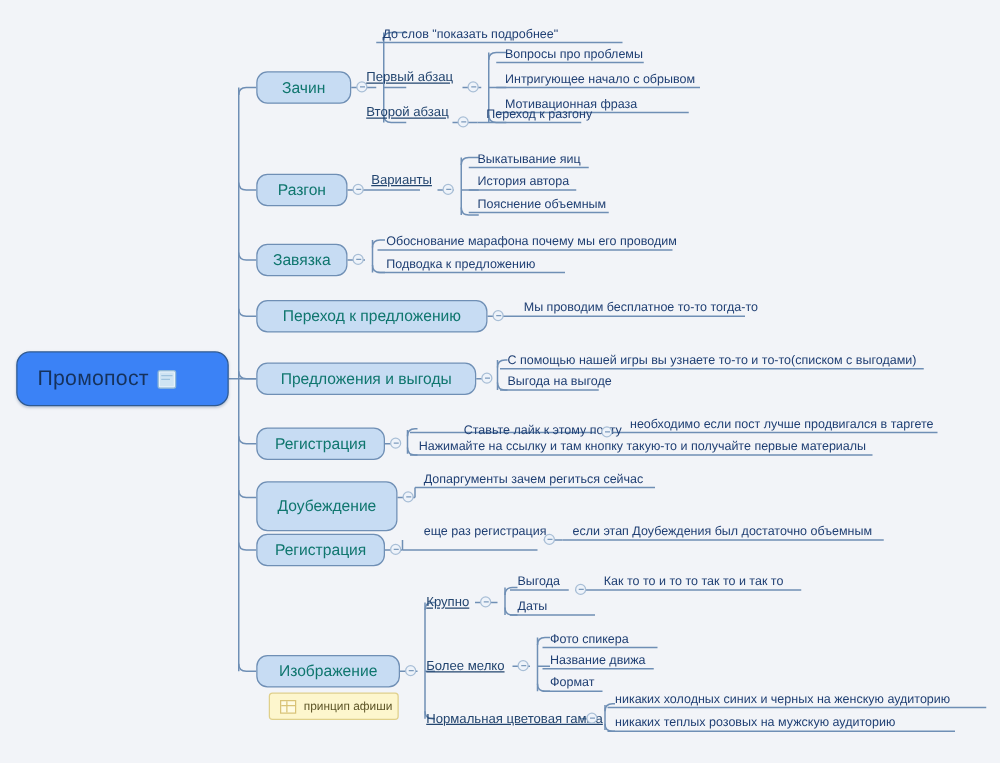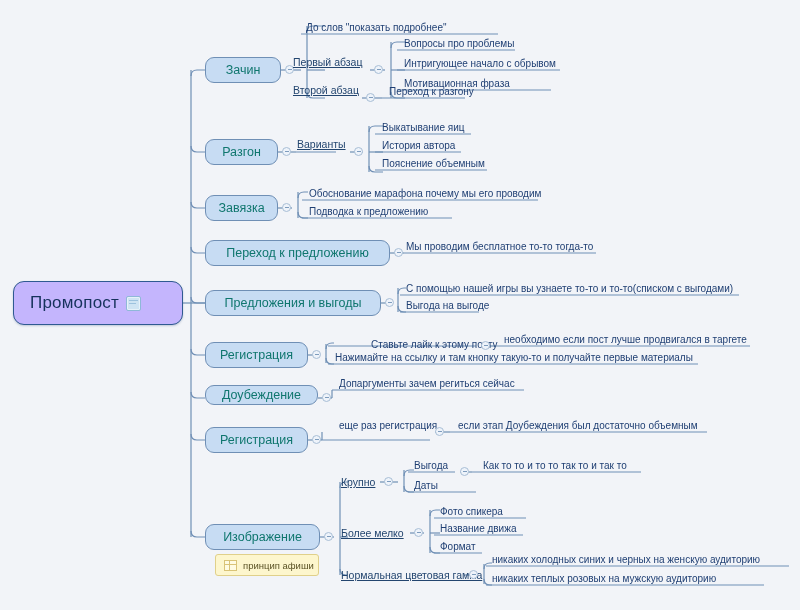--- a/index.html
+++ b/index.html
@@ -10,21 +10,21 @@
     overflow:hidden;
     position:relative;
   }
   #canvas{position:absolute;left:0;top:0;width:800px;height:610px;}
   svg.links{position:absolute;left:0;top:0;width:800px;height:610px;pointer-events:none;}
 
   
   .node{position:absolute;white-space:nowrap;}
 
   .root{
-    background:#c4b5fd;
+    background:#3b82f6;
     border:1.6px solid #2f5a91;
     border-radius:11px;
     color:#16325c;
     font-size:17px;
     display:flex;align-items:center;gap:7px;
     padding:0 16px;
     box-sizing:border-box;
     box-shadow:0 1px 2px rgba(40,70,120,.25);
   }
   .root .rootlabel{letter-spacing:.2px;}
@@ -295,21 +295,21 @@
     <span>Обоснование марафона почему мы его проводим</span>
   </div>
   <div class="node leaf" style="left:304px;top:200px;width:148px;height:18px;">
     <span>Подводка к предложению</span>
   </div>
 
   <div class="node branch" style="left:205px;top:240px;width:185px;height:26px;">
     <span>Переход к предложению</span>
   </div>
   <span class="toggle" style="left:394px;top:248px;"></span>
-  <div class="node leaf" style="left:401px;top:235px;width:190px;height:18px;">
+  <div class="node leaf" style="left:414px;top:235px;width:190px;height:18px;">
     <span>Мы проводим бесплатное то-то тогда-то</span>
   </div>
 
   <div class="node branch" style="left:205px;top:290px;width:176px;height:26px;">
     <span>Предложения и выгоды</span>
   </div>
   <span class="toggle" style="left:385px;top:298px;"></span>
 
   <div class="node leaf" style="left:401px;top:277px;width:338px;height:18px;">
     <span>С помощью нашей игры вы узнаете то-то и то-то(списком с выгодами)</span>
@@ -328,21 +328,21 @@
   </div>
   <span class="toggle" style="left:481px;top:341px;"></span>
   <div class="node leaf" style="left:499px;top:328px;width:251px;height:18px;">
     <span>необходимо если пост лучше продвигался в таргете</span>
   </div>
 
   <div class="node leaf" style="left:330px;top:346px;width:368px;height:18px;">
     <span>Нажимайте на ссылку и там кнопку такую-то и получайте первые материалы</span>
   </div>
 
-  <div class="node branch" style="left:205px;top:385px;width:113px;height:20px;">
+  <div class="node branch" style="left:205px;top:385px;width:113px;height:40px;">
     <span>Доубеждение</span>
   </div>
   <span class="toggle" style="left:322px;top:393px;"></span>
   <div class="node leaf" style="left:334px;top:372px;width:190px;height:18px;">
     <span>Допаргументы зачем региться сейчас</span>
   </div>
 
   <div class="node branch" style="left:205px;top:427px;width:103px;height:26px;">
     <span>Регистрация</span>
   </div>

